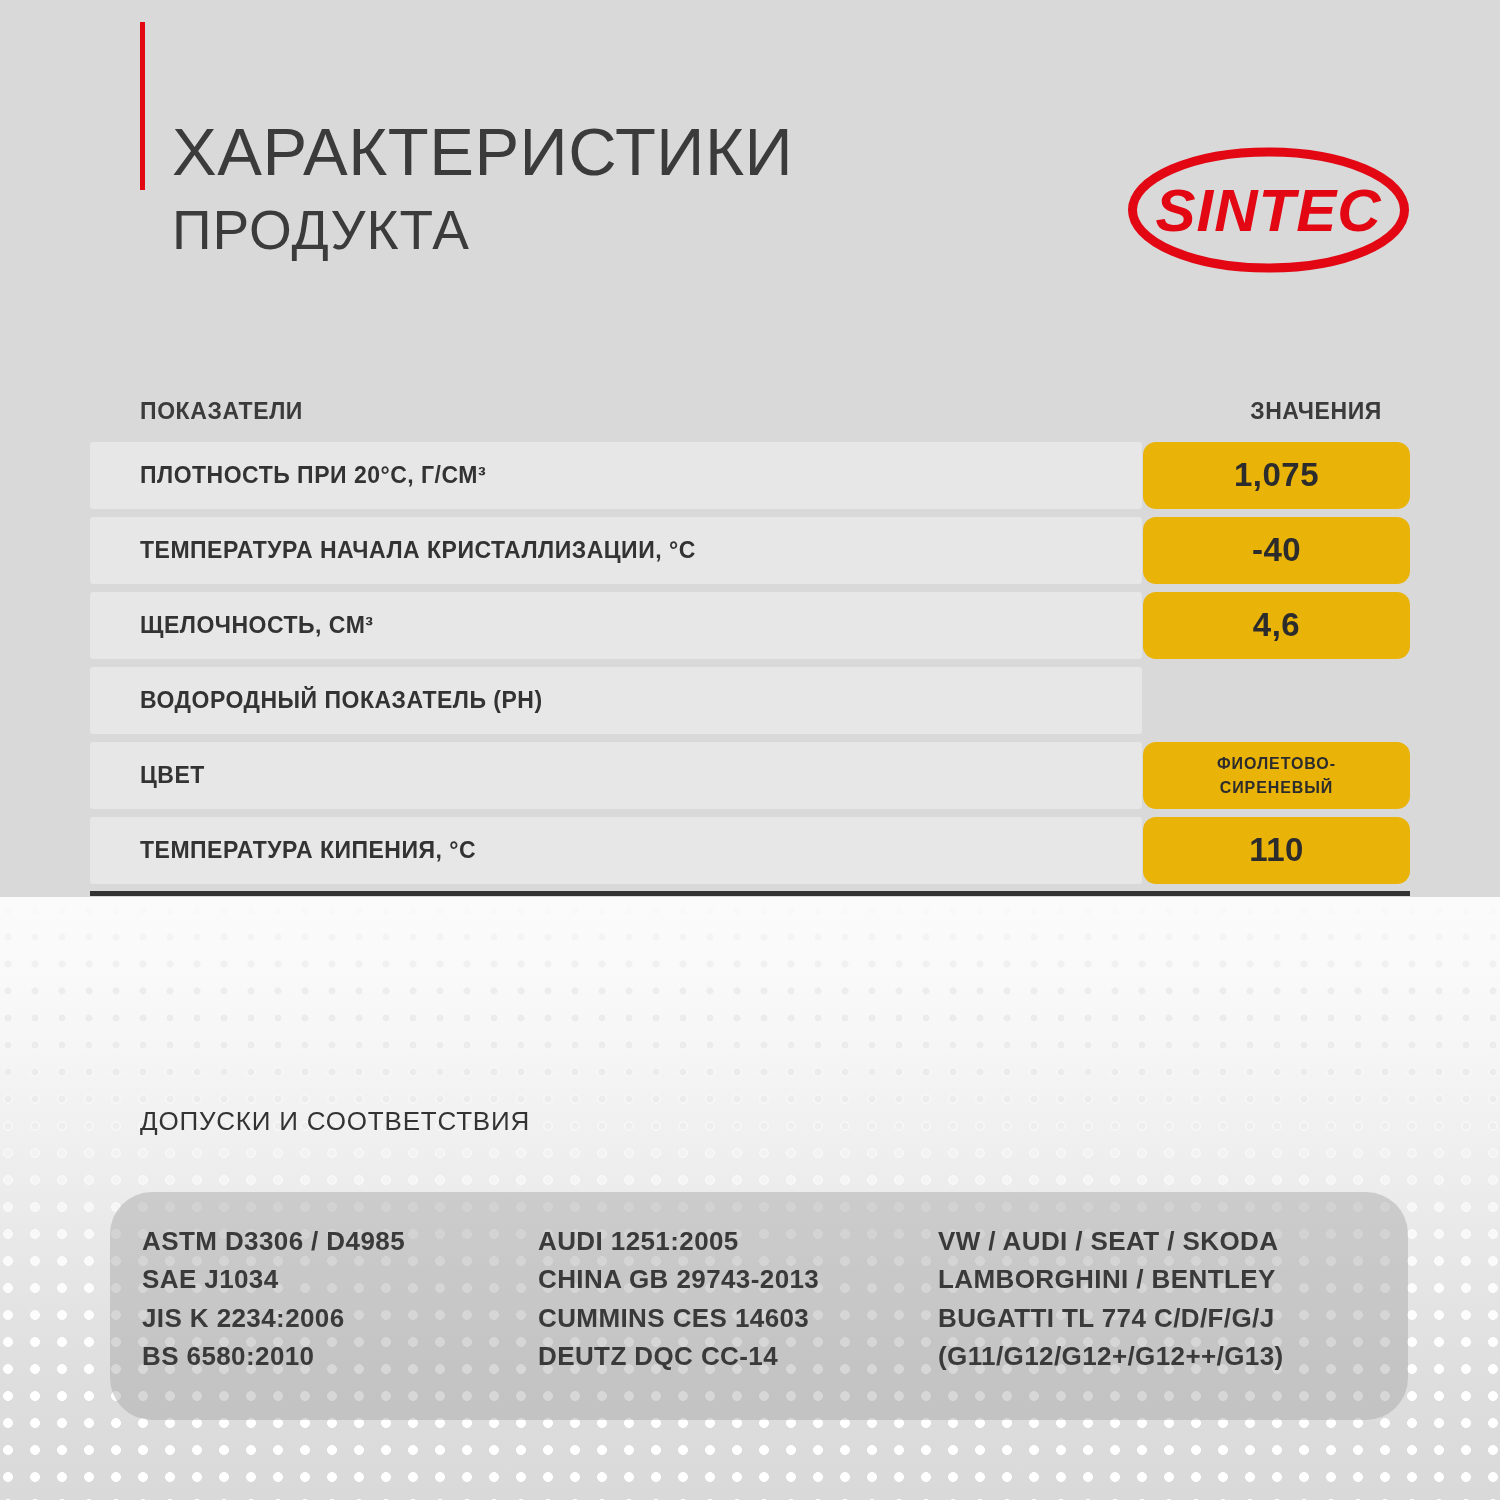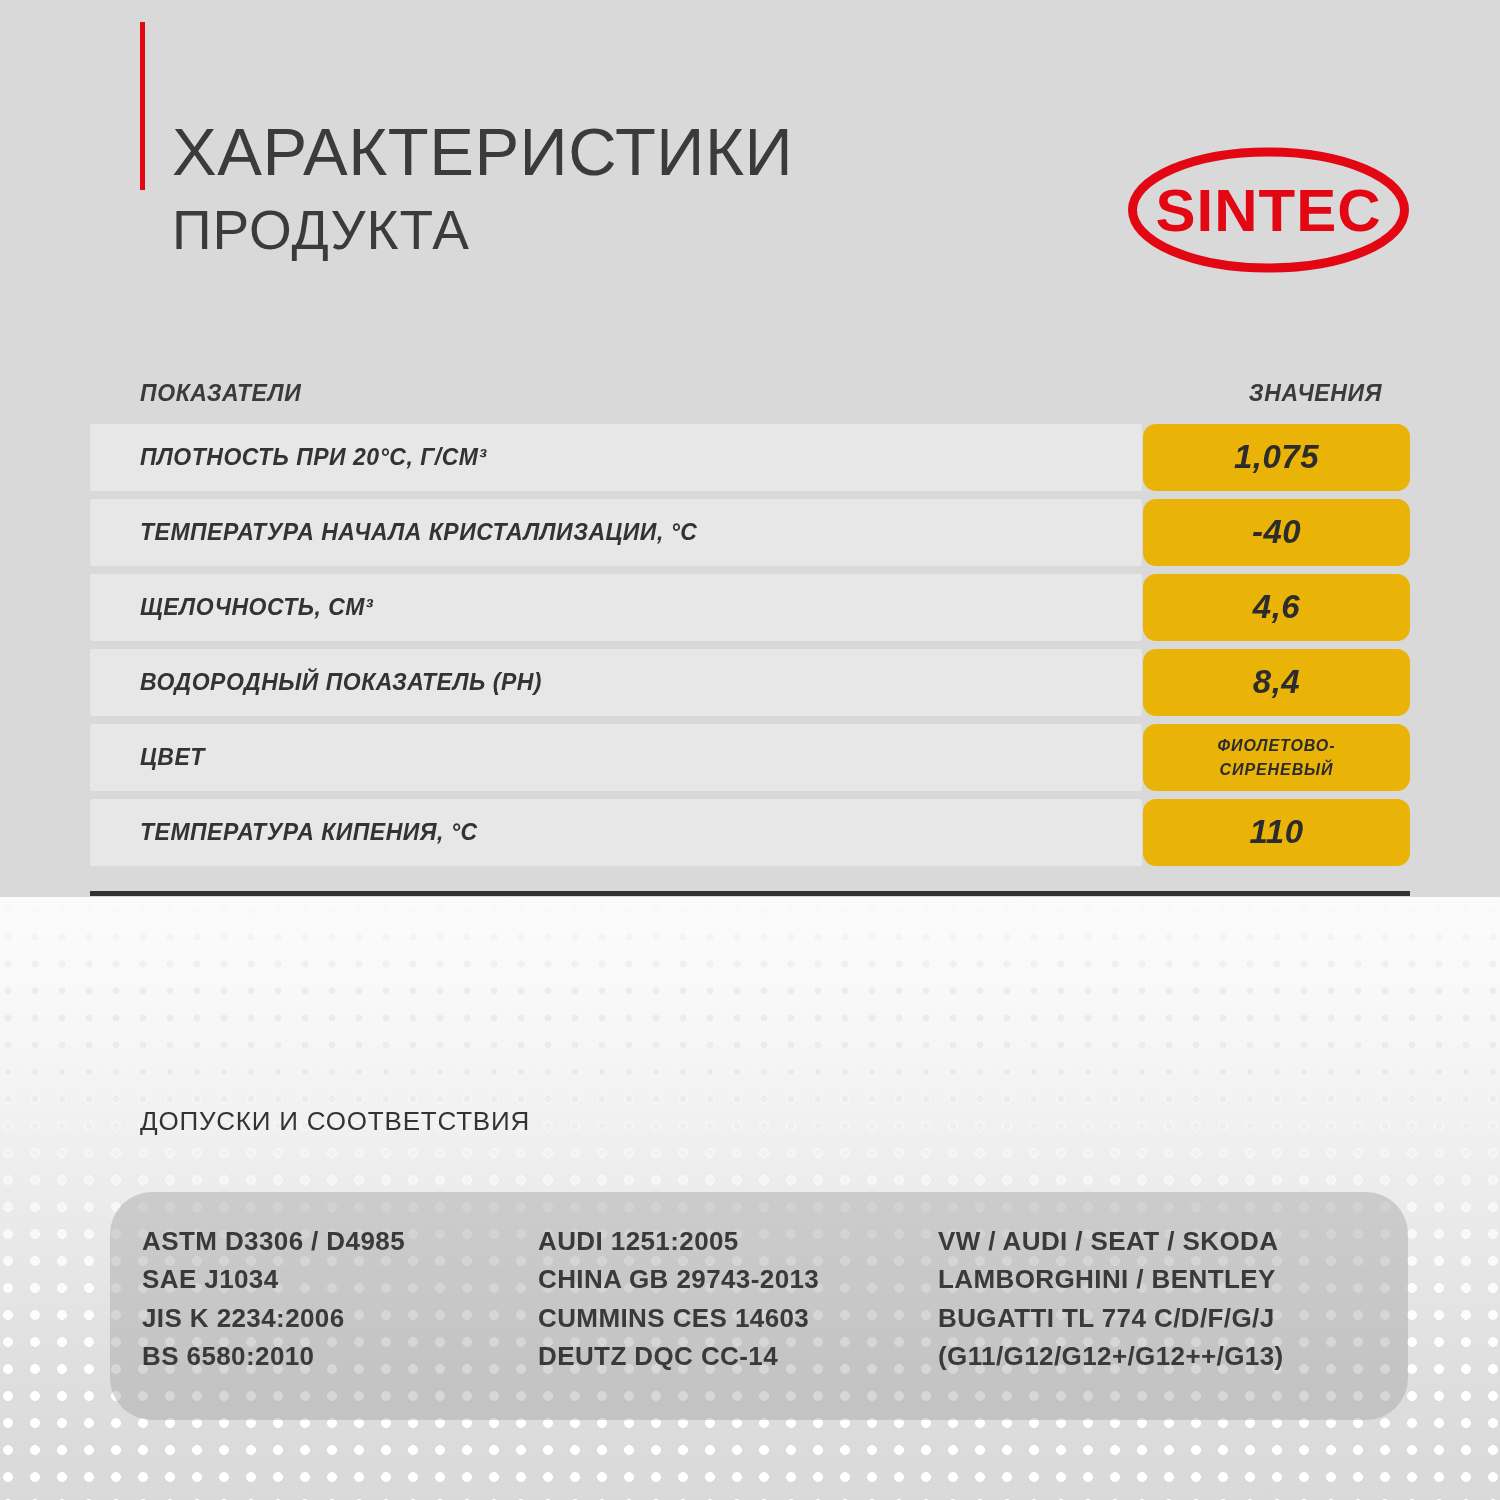--- a/index.html
+++ b/index.html
@@ -72,27 +72,27 @@
   .title-main{
     font-size:67px;font-weight:400;letter-spacing:0.5px;
     color:#3b3b3b;line-height:1;margin:0;white-space:nowrap;
   }
   .title-sub{
     font-size:55px;font-weight:400;letter-spacing:1px;
     color:#3b3b3b;line-height:1;margin:18px 0 0 0;white-space:nowrap;
   }
 
   .logo{
-    position:absolute;left:1126px;top:140px;width:285px;height:140px;
+    position:absolute;left:1126px;top:140px;width:285px;height:140px;font-style:italic;
   }
   .logo svg{display:block;width:285px;height:140px;}
 
   
   .spec{
-    position:absolute;left:90px;top:380px;width:1320px;font-style:italic;
+    position:absolute;left:90px;top:398px;width:1320px;
   }
   .spec-head{
     position:relative;height:44px;
   }
   .spec-head .h-left{
     position:absolute;left:50px;top:0;
     font-size:23px;font-weight:700;color:#3b3b3b;letter-spacing:0.6px;
   }
   .spec-head .h-right{
     position:absolute;right:28px;top:0;
@@ -217,23 +217,20 @@
       </div>
       <div class="value-box">
         <span class="value-txt">4,6</span>
       </div>
     </div>
 
     <div class="row">
       <div class="label-pill">
         <span class="label-txt">ВОДОРОДНЫЙ ПОКАЗАТЕЛЬ (PH)</span>
       </div>
-      <div class="value-box">
-        <span class="value-txt">8,4</span>
-      </div>
     </div>
 
     <div class="row color-row">
       <div class="label-pill">
         <span class="label-txt">ЦВЕТ</span>
       </div>
       <div class="value-box">
         <span class="value-txt">ФИОЛЕТОВО-<br>СИРЕНЕВЫЙ</span>
       </div>
     </div>

